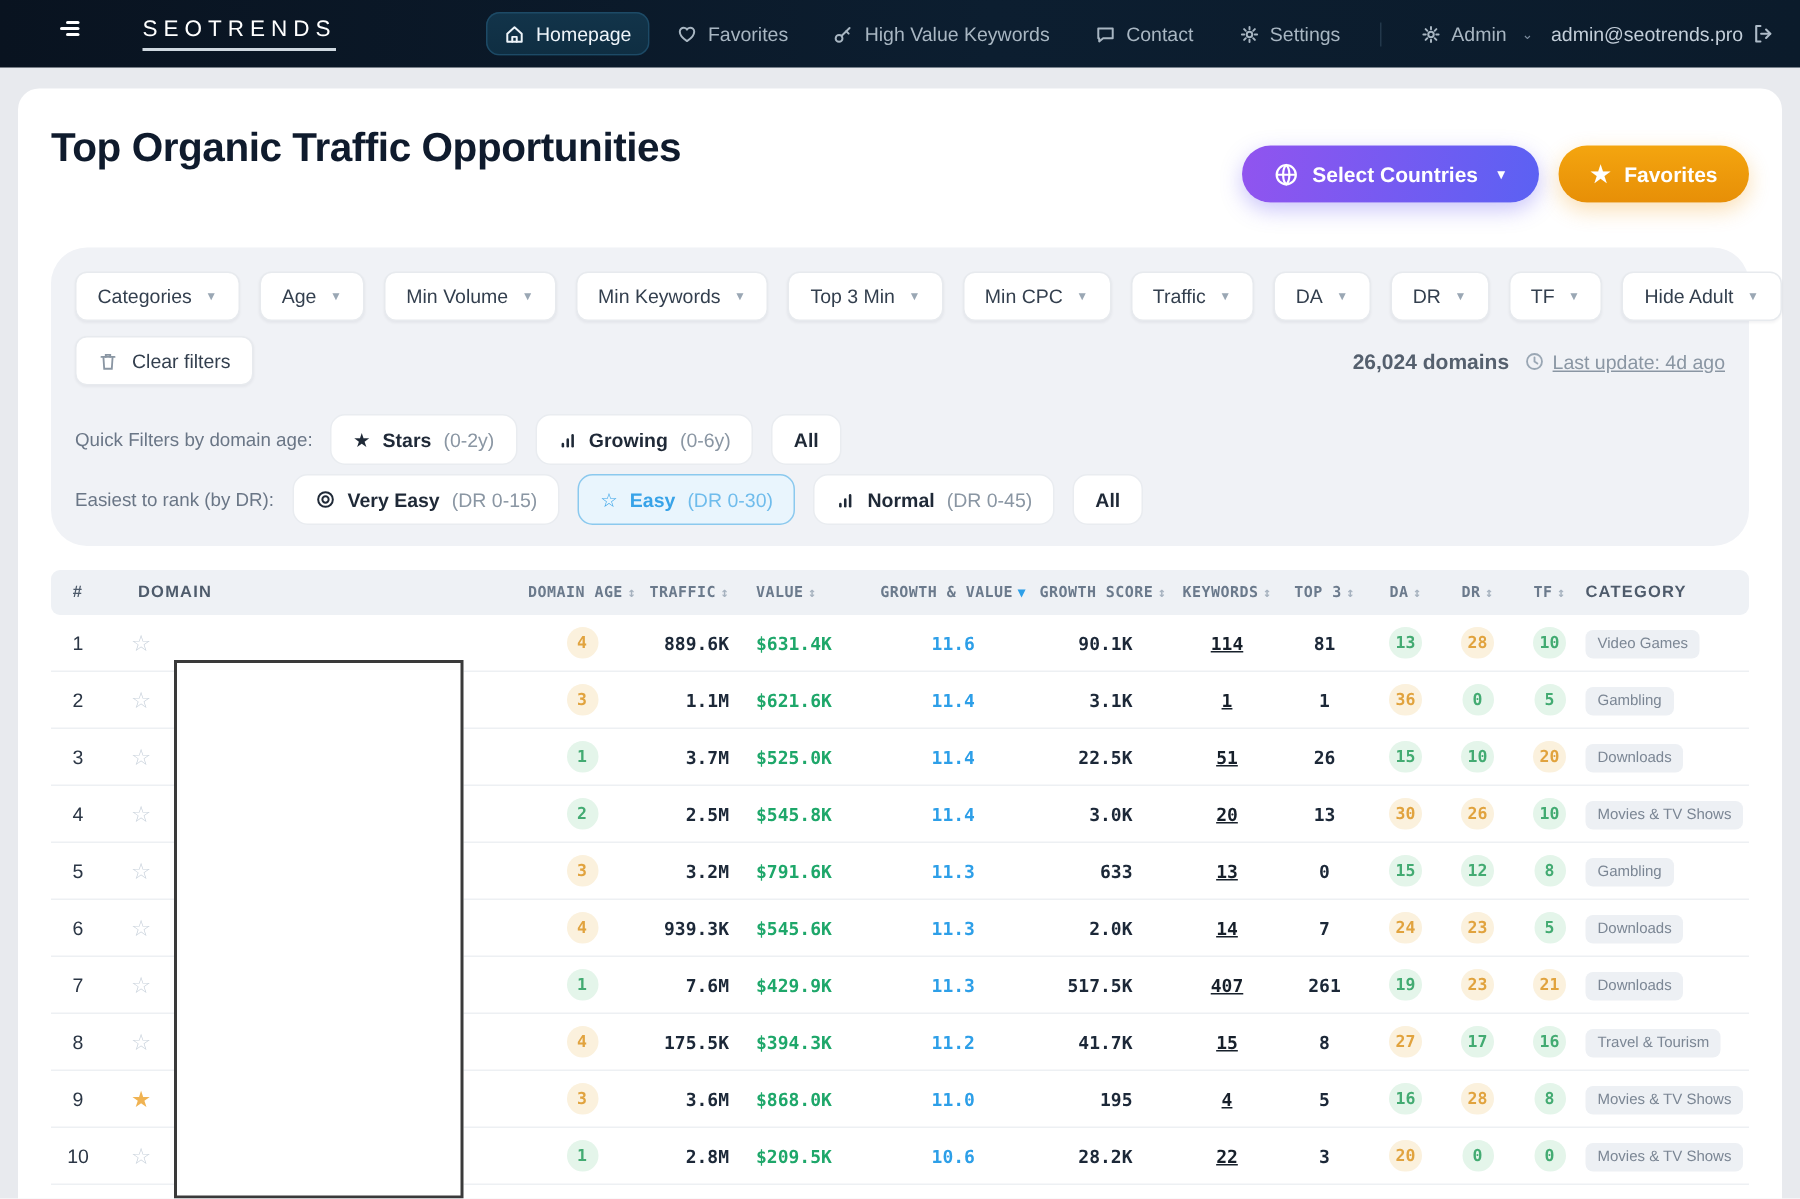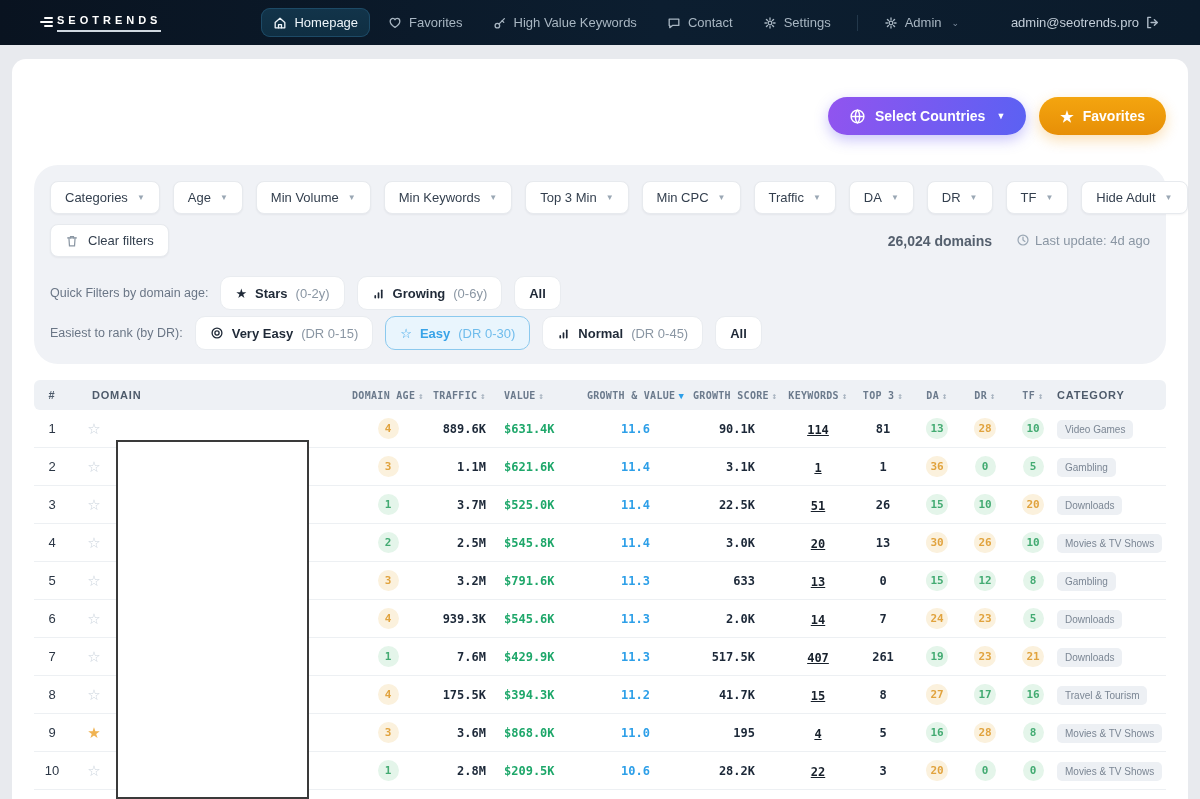--- a/index.html
+++ b/index.html
@@ -7,21 +7,21 @@
   body{background:#e8eaee;font-family:"Liberation Sans",sans-serif;position:relative;}
 
   
   .navbar{height:45px;background:linear-gradient(90deg,#091320,#0c1e30 55%,#0b1b2b);display:flex;align-items:center;padding:0 40px;}
   .logo{display:flex;align-items:flex-start;gap:4px;cursor:pointer;}
   .logo-lines{position:relative;width:13px;height:11px;margin-top:2px;}
   .logo-lines i{position:absolute;right:0;height:2px;background:#fff;display:block;border-radius:1px;}
   .logo-lines i:nth-child(1){top:1px;width:9px;}
   .logo-lines i:nth-child(2){top:5px;width:13px;}
   .logo-lines i:nth-child(3){top:9px;width:9px;}
-  .logo-text{color:#fff;font-size:11px;font-weight:700;letter-spacing:4px;border-bottom:2px solid #cfd8e0;padding-bottom:4px;}
+  .logo-text{color:#fff;font-size:15px;font-weight:400;letter-spacing:4px;border-bottom:2px solid #cfd8e0;padding-bottom:4px;margin-left:38px;}
   .nav-items{display:flex;align-items:center;gap:6px;margin-left:100px;justify-content:center;}
   .nav-item{display:flex;align-items:center;gap:7px;color:#a8b6c2;font-size:13px;padding:7px 12px;border-radius:9px;cursor:pointer;white-space:nowrap;}
   .nav-item.active{background:linear-gradient(180deg,#12344a,#0f2e42);color:#eef5fa;box-shadow:inset 0 0 0 1px #1d4a66;}
   .nav-icon{display:flex;}
   .nav-icon svg{display:block;}
   .nav-caret{font-size:9px;color:#7e8ea0;margin-left:3px;}
   .nav-div{width:1px;height:16px;background:#23384b;margin:0 8px;}
   .nav-right{margin-left:auto;display:flex;align-items:center;gap:6px;color:#c3ced9;font-size:13px;}
   .logout{display:flex;cursor:pointer;color:#aebbc8;}
 
@@ -36,23 +36,23 @@
   .btn-fav{background:linear-gradient(180deg,#f4a50f,#e78f07);box-shadow:0 5px 14px rgba(240,150,10,.3);}
   .caret-sm{font-size:9px;margin-left:2px;}
   .star-ic{font-size:15px;line-height:1;}
 
   
   .panel{background:#f0f2f6;border-radius:24px;padding:16px 16px 14px;margin-top:30px;}
   .drop-row{display:flex;gap:13px;}
   .drop{height:33px;padding:0 14px;background:#fff;border:1px solid #e7eaee;border-radius:8px;font-size:13px;color:#333f4e;display:flex;align-items:center;gap:9px;box-shadow:0 1px 2px rgba(16,24,40,.05);cursor:pointer;font-family:inherit;white-space:nowrap;}
   .caret{font-size:8px;color:#9aa7b4;}
   .row2{display:flex;align-items:center;margin-top:10px;}
-  .meta{margin-left:auto;display:flex;gap:24px;align-items:flex-start;font-size:13px;color:#8a96a3;}
+  .meta{margin-left:auto;display:flex;gap:10px;align-items:flex-end;font-size:13px;color:#8a96a3;}
   .count{font-weight:700;color:#55606e;font-size:14px;}
-  .meta-upd{display:flex;align-items:center;gap:5px;}
+  .meta-upd{display:flex;align-items:center;gap:5px;text-decoration:underline;}
   .quick-row{display:flex;align-items:center;gap:12px;margin-top:19px;}
   .quick-row + .quick-row{margin-top:6px;}
   .q-label{font-size:12.5px;color:#6a7686;}
   .q-btn{height:34px;padding:0 14px;background:#fff;border:1px solid #e9ecf0;border-radius:10px;display:flex;align-items:center;gap:8px;font-size:13px;cursor:pointer;font-family:inherit;white-space:nowrap;}
   .q-icon{display:flex;align-items:center;color:#1f2937;font-size:13px;line-height:1;}
   .q-name{font-weight:600;color:#1f2937;}
   .q-range{color:#8a96a3;}
   .q-btn.active{background:#e9f5fd;border:1.5px solid #8bc9ee;}
   .q-btn.active .q-name{color:#38a3e8;}
   .q-btn.active .q-range{color:#6fbcec;}
@@ -177,20 +177,21 @@
           <path d="M10 5 L13 8 L10 11"></path>
           <path d="M13 8 H6.5"></path>
         </svg>
     </span>
   </div>
 </div>
 
 <div class="card">
   <div class="header-row">
     <div>
+      <h1>Top Organic Traffic Opportunities</h1>
     </div>
     <div class="header-buttons">
       <button class="btn btn-countries">
         <span class="nav-icon">
             <svg width="17" height="17" viewBox="0 0 16 16" fill="none" stroke="currentColor" stroke-width="1.4">
               <circle cx="8" cy="8" r="6"></circle>
               <path d="M2 8 H14"></path>
               <path d="M8 2 C10.6 4 10.6 12 8 14 C5.4 12 5.4 4 8 2 Z"></path>
             </svg>
           </span>

